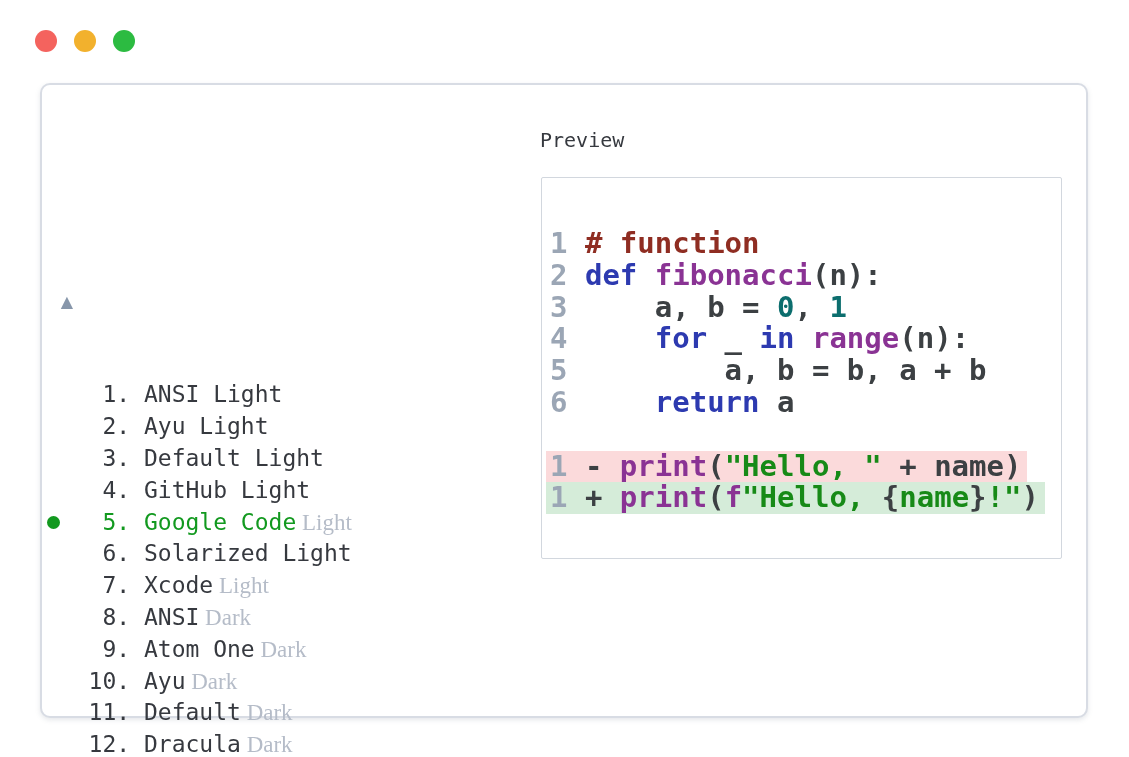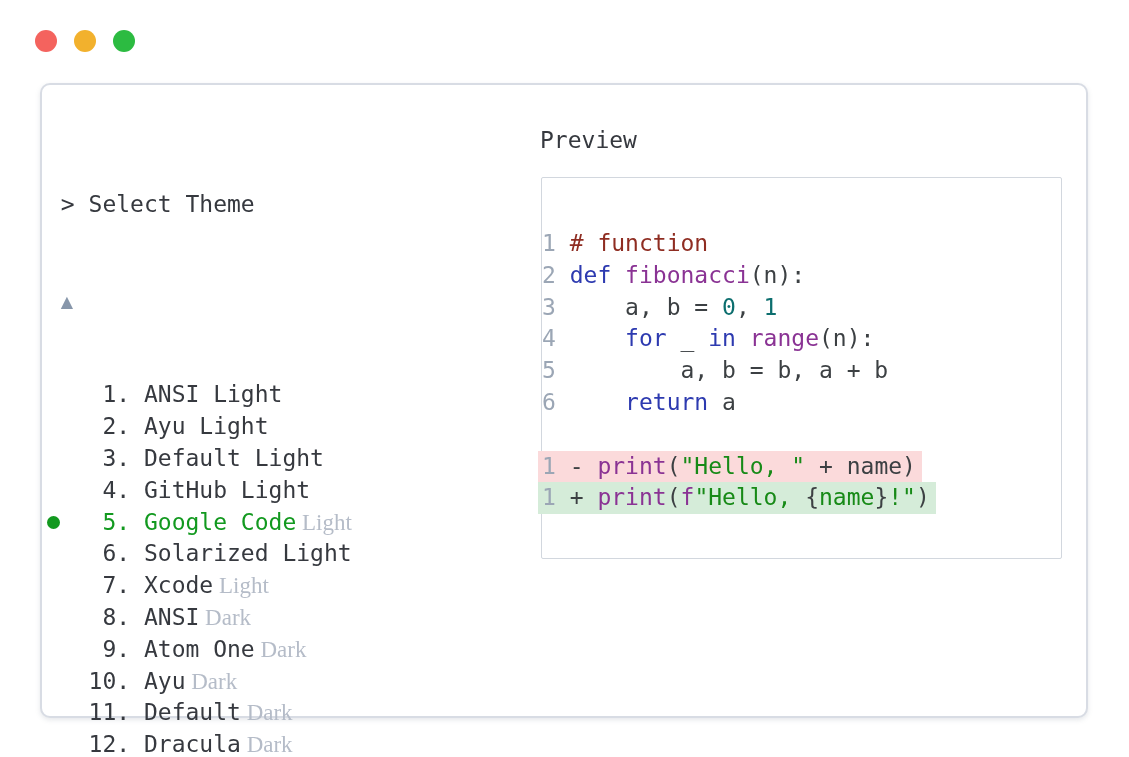--- a/index.html
+++ b/index.html
@@ -24,25 +24,25 @@
   .picker .row{height:31.8px;}
   .slot{display:inline-block;width:1ch;}
   .dot{display:inline-block;width:13px;height:13px;border-radius:50%;
     background:var(--selected-green);transform:translateY(-1px);}
   .arrow-up{color:var(--arrow-up);font-size:16px;font-family:"DejaVu Sans",sans-serif;}
   .item-name-selected{color:var(--selected-green);}
   .variant{color:var(--muted);font-family:Liberation Serif, serif;}
 
   
   .preview-label{position:absolute;left:498px;top:40px;height:31.8px;
-    font-size:23px;line-height:31.8px;color:var(--text-dark);white-space:pre;}
+    font-size:20px;line-height:31.8px;color:var(--text-dark);white-space:pre;}
   .preview-box{position:absolute;left:499px;top:92px;width:521px;height:382px;
     border:1.5px solid var(--preview-border);border-radius:2px;background:#fff;}
-  .code{position:absolute;left:0;top:50px;font-size:23px;line-height:31.8px;
-    white-space:pre;color:var(--pln);}
+  .code{position:absolute;left:8px;top:50px;font-size:29px;line-height:31.8px;
+    white-space:pre;color:var(--pln);font-weight:bold;}
   .code .row{height:31.8px;}
   .linenum{color:var(--linenum);}
   .tok-com{color:var(--com);}
   .tok-kwd{color:var(--kwd);}
   .tok-typ{color:var(--typ);}
   .tok-lit{color:var(--lit);}
   .tok-str{color:var(--str);}
   .tok-pln{color:var(--pln);}
   .diff-chip{display:inline-block;margin-left:-4px;padding:0 6px 0 4px;}
   .diff-removed{background:var(--removed-bg);}
@@ -53,21 +53,21 @@
 
 <div class="traffic">
   <div class="light red"></div>
   <div class="light yellow"></div>
   <div class="light green"></div>
 </div>
 
 <div class="window">
 
   <div class="picker">
-    <div class="row"><span class="slot"> </span><span>&gt; Select Theme</span></div>
+    <div class="row"><span class="slot"> </span></div>
     <div class="row"><span class="slot"> </span><span class="arrow-up">▲</span></div>
     <div id="theme-list"><div class="row"><span class="slot"> </span><span>   1. </span><span>ANSI Light</span></div><div class="row"><span class="slot"> </span><span>   2. </span><span>Ayu Light</span></div><div class="row"><span class="slot"> </span><span>   3. </span><span>Default Light</span></div><div class="row"><span class="slot"> </span><span>   4. </span><span>GitHub Light</span></div><div class="row"><span class="slot"><span class="dot"></span></span><span class="item-name-selected">   5. </span><span class="item-name-selected">Google Code</span><span class="variant"> Light</span></div><div class="row"><span class="slot"> </span><span>   6. </span><span>Solarized Light</span></div><div class="row"><span class="slot"> </span><span>   7. </span><span>Xcode</span><span class="variant"> Light</span></div><div class="row"><span class="slot"> </span><span>   8. </span><span>ANSI</span><span class="variant"> Dark</span></div><div class="row"><span class="slot"> </span><span>   9. </span><span>Atom One</span><span class="variant"> Dark</span></div><div class="row"><span class="slot"> </span><span>  10. </span><span>Ayu</span><span class="variant"> Dark</span></div><div class="row"><span class="slot"> </span><span>  11. </span><span>Default</span><span class="variant"> Dark</span></div><div class="row"><span class="slot"> </span><span>  12. </span><span>Dracula</span><span class="variant"> Dark</span></div></div>
     
     
     
   </div>
 
   <div class="preview-label">Preview</div>
 
   <div class="preview-box">

